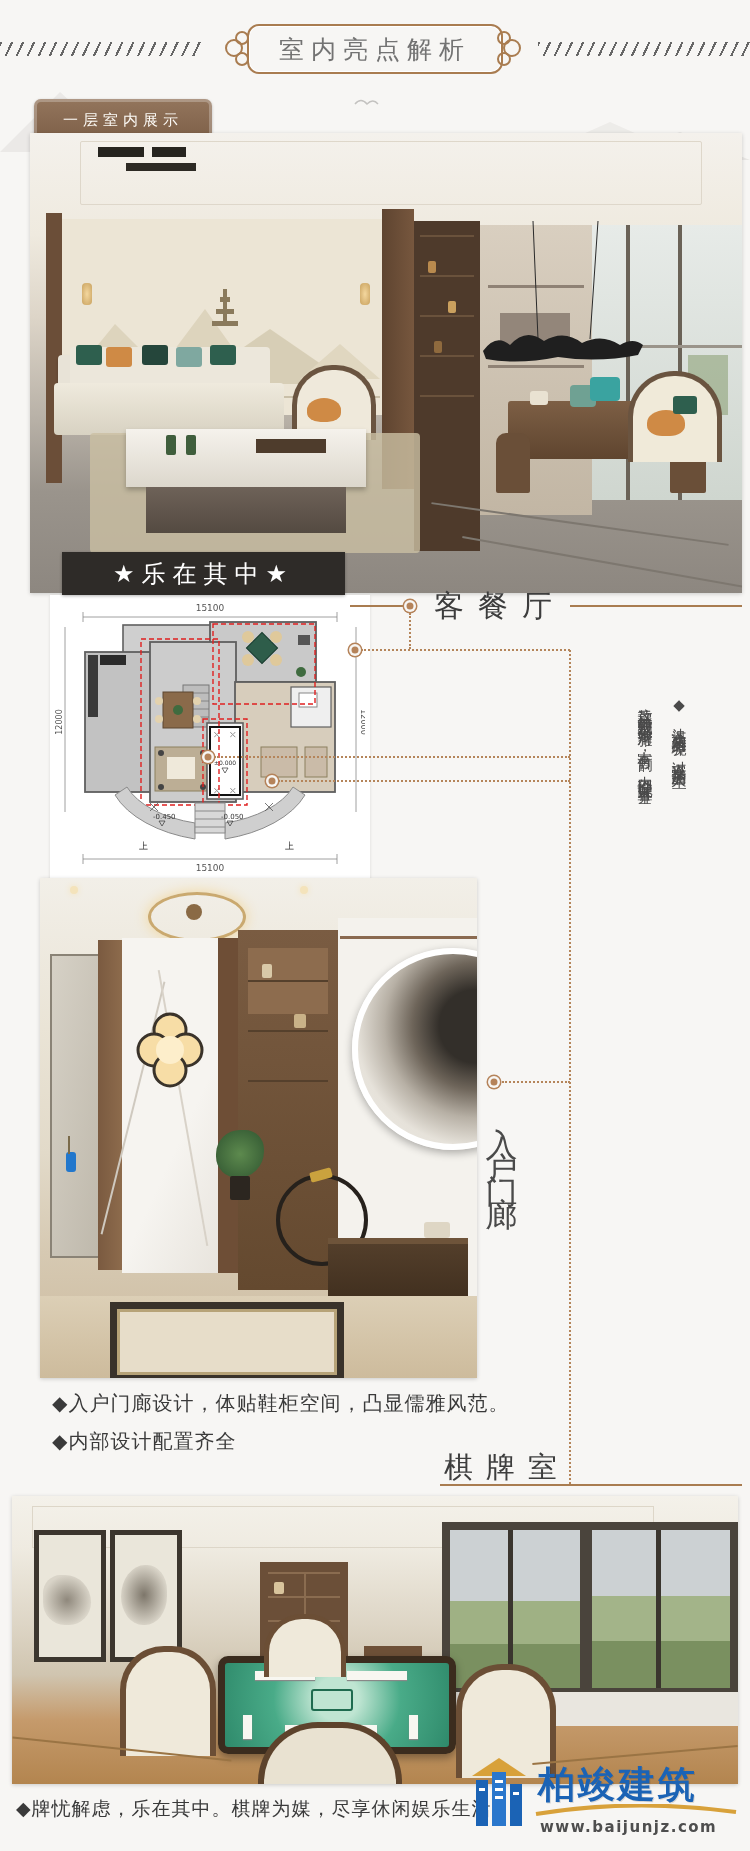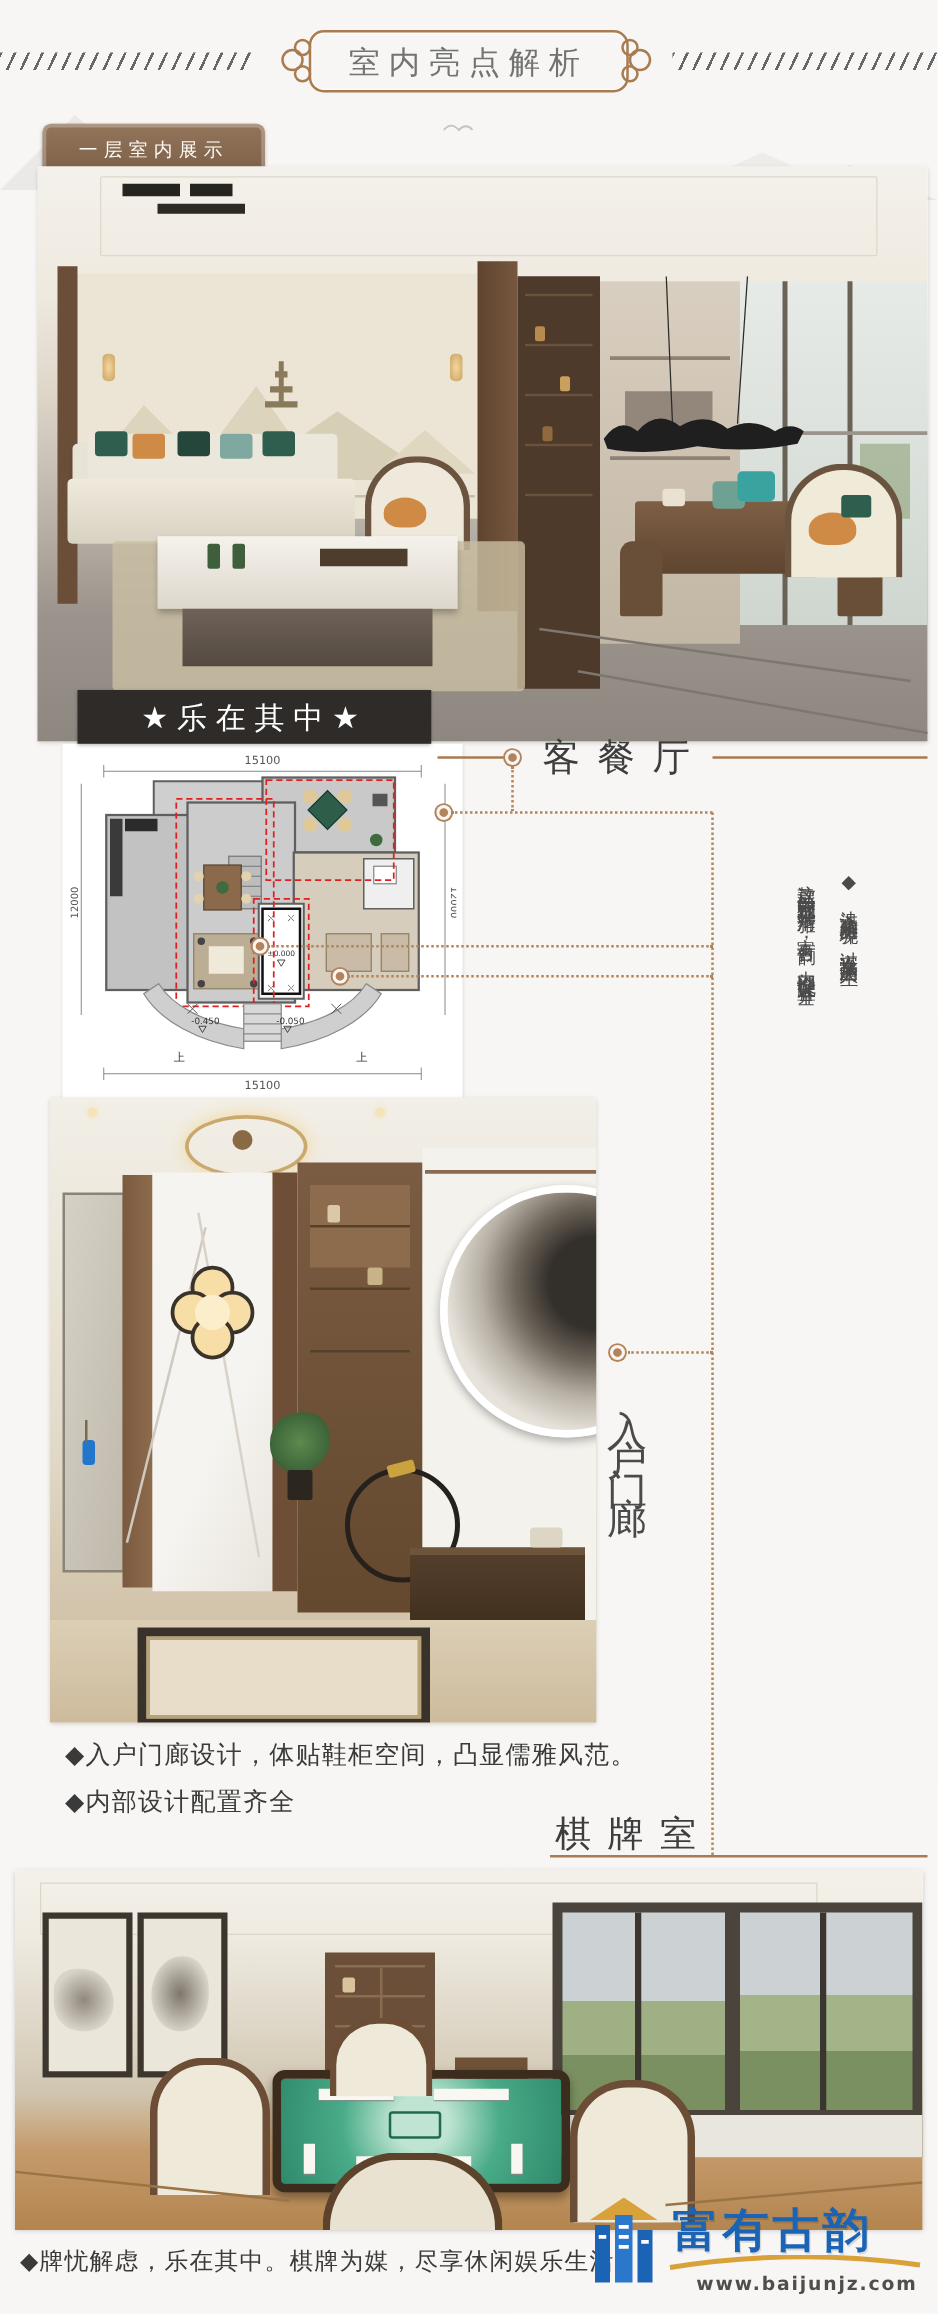--- a/index.html
+++ b/index.html
@@ -397,20 +397,20 @@
       <rect x="24" y="14" width="14" height="54" fill="#2a77cc"></rect>
       <rect x="42" y="26" width="12" height="42" fill="#1b63b5"></rect>
       <g fill="#ffffff">
         <rect x="27" y="22" width="8" height="3"></rect>
           <rect x="27" y="30" width="8" height="3"></rect>
         <rect x="27" y="38" width="8" height="3"></rect>
           <rect x="11" y="30" width="6" height="3"></rect>
         <rect x="45" y="34" width="6" height="3"></rect>
       </g>
     </svg>
-    <div class="abs logo-name" style="left:70px;top:8px;">富有古韵</div>
+    <div class="abs logo-name" style="left:70px;top:8px;">柏竣建筑</div>
     <svg class="abs" style="left:66px;top:52px;width:204px;height:14px;" viewBox="0 0 204 14">
       <path d="M2,10 Q100,-6 202,8" stroke="#d8a13a" stroke-width="4" fill="none"></path>
     </svg>
-    <div class="abs logo-url" style="left:89px;top:66px;text-align:center;">www.baijunjz.com</div>
+    <div class="abs logo-url" style="left:72px;top:66px;text-align:center;">www.baijunjz.com</div>
   </div>
 
 </div>
 
 </body></html>

